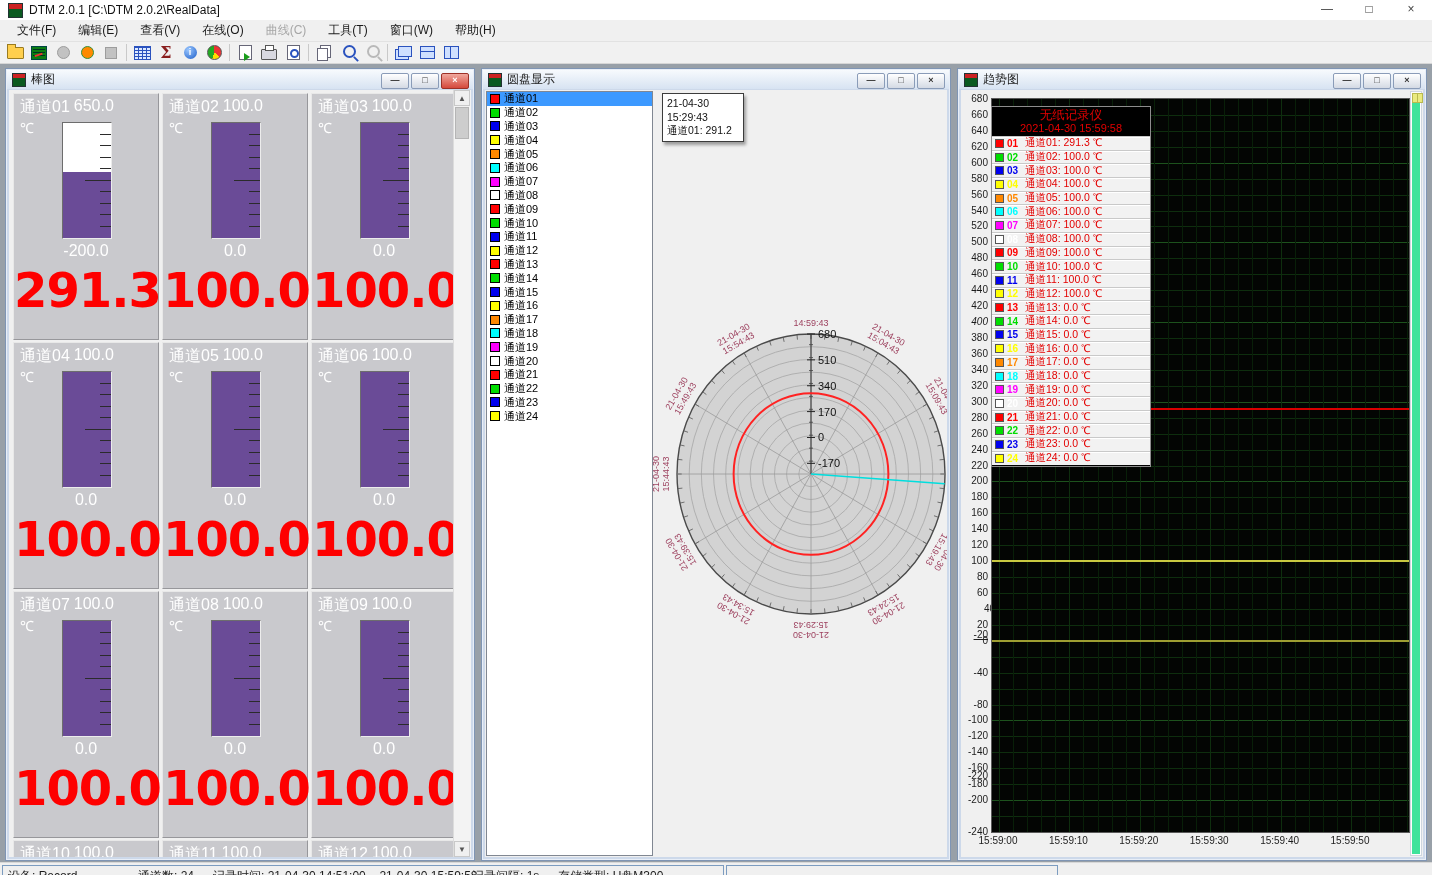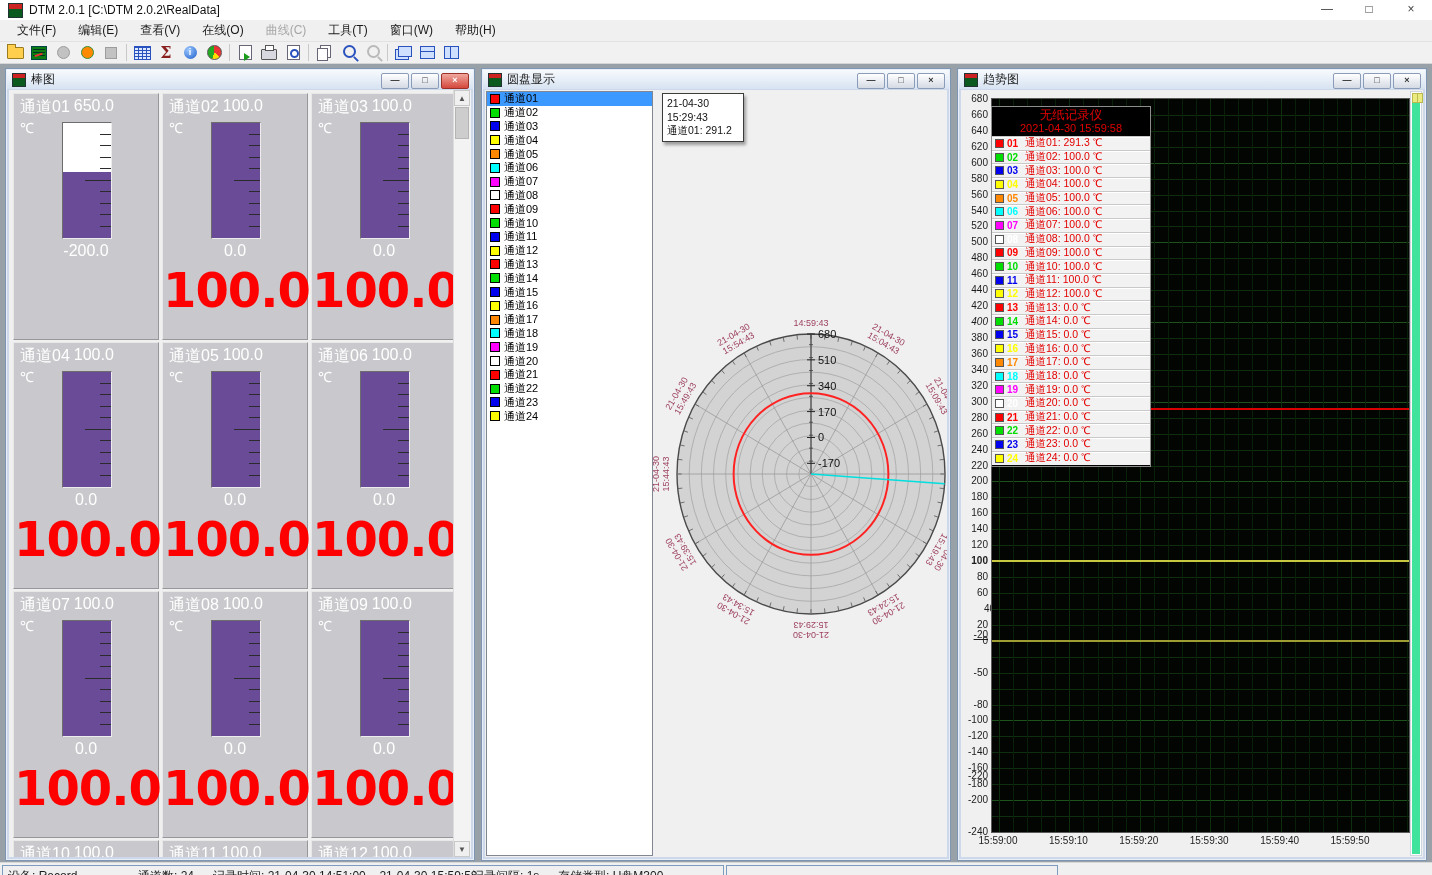--- a/index.html
+++ b/index.html
@@ -202,20 +202,21 @@
               <div class="bp-tick" style="bottom: 20%; width: 11px;"></div>
               <div class="bp-tick" style="bottom: 30%; width: 11px;"></div>
               <div class="bp-tick" style="bottom: 40%; width: 11px;"></div>
               <div class="bp-tick" style="bottom: 50%; width: 26px;"></div>
               <div class="bp-tick" style="bottom: 60%; width: 11px;"></div>
               <div class="bp-tick" style="bottom: 70%; width: 11px;"></div>
               <div class="bp-tick" style="bottom: 80%; width: 11px;"></div>
               <div class="bp-tick" style="bottom: 90%; width: 11px;"></div>
             </div>
             <div class="bp-min">-200.0</div>
+            <div class="bp-val">291.3</div>
           </div>
           <div class="bpanel" style="left: 153px; top: 3px;">
             <div class="bp-head">
               <span class="bp-name">通道02</span>
               <span class="bp-max">100.0</span>
             </div>
             <div class="bp-unit">℃</div>
             <div class="bp-gauge">
               <div class="bp-fill" style="height: 100%;"></div>
               <div class="bp-tick" style="bottom: 10%; width: 11px;"></div>
@@ -695,28 +696,28 @@
           <div class="ylab" style="top: 736px;">-240</div>
           <div class="ylab" style="top: 680px;">-220</div>
           <div class="ylab" style="top: 704.13px;">-200</div>
           <div class="ylab" style="top: 688.196px;">-180</div>
           <div class="ylab" style="top: 672.261px;">-160</div>
           <div class="ylab" style="top: 656.326px;">-140</div>
           <div class="ylab" style="top: 640.391px;">-120</div>
           <div class="ylab" style="top: 624.457px;">-100</div>
           <div class="ylab" style="top: 608.522px;">-80</div>
           <div class="ylab" style="top: 580px; padding-left: 24px;">-60</div>
-          <div class="ylab" style="top: 576.652px;">-50</div>
+          <div class="ylab" style="top: 576.652px;">-40</div>
           <div class="ylab" style="top: 539px; text-decoration: underline;">-20</div>
           <div class="ylab" style="top: 544.783px;">0</div>
           <div class="ylab" style="top: 528.848px;">20</div>
           <div class="ylab" style="top: 512.913px; margin-left: 7px;">40</div>
           <div class="ylab" style="top: 496.978px;">60</div>
           <div class="ylab" style="top: 481.043px;">80</div>
-          <div class="ylab" style="top: 465.109px; font-weight: bold;">100</div>
+          <div class="ylab" style="top: 465.109px;">100</div>
           <div class="ylab" style="top: 449.174px;">120</div>
           <div class="ylab" style="top: 433.239px;">140</div>
           <div class="ylab" style="top: 417.304px;">160</div>
           <div class="ylab" style="top: 401.37px;">180</div>
           <div class="ylab" style="top: 385.435px;">200</div>
           <div class="ylab" style="top: 369.5px;">220</div>
           <div class="ylab" style="top: 353.565px;">240</div>
           <div class="ylab" style="top: 337.63px;">260</div>
           <div class="ylab" style="top: 321.696px;">280</div>
           <div class="ylab" style="top: 305.761px;">300</div>

